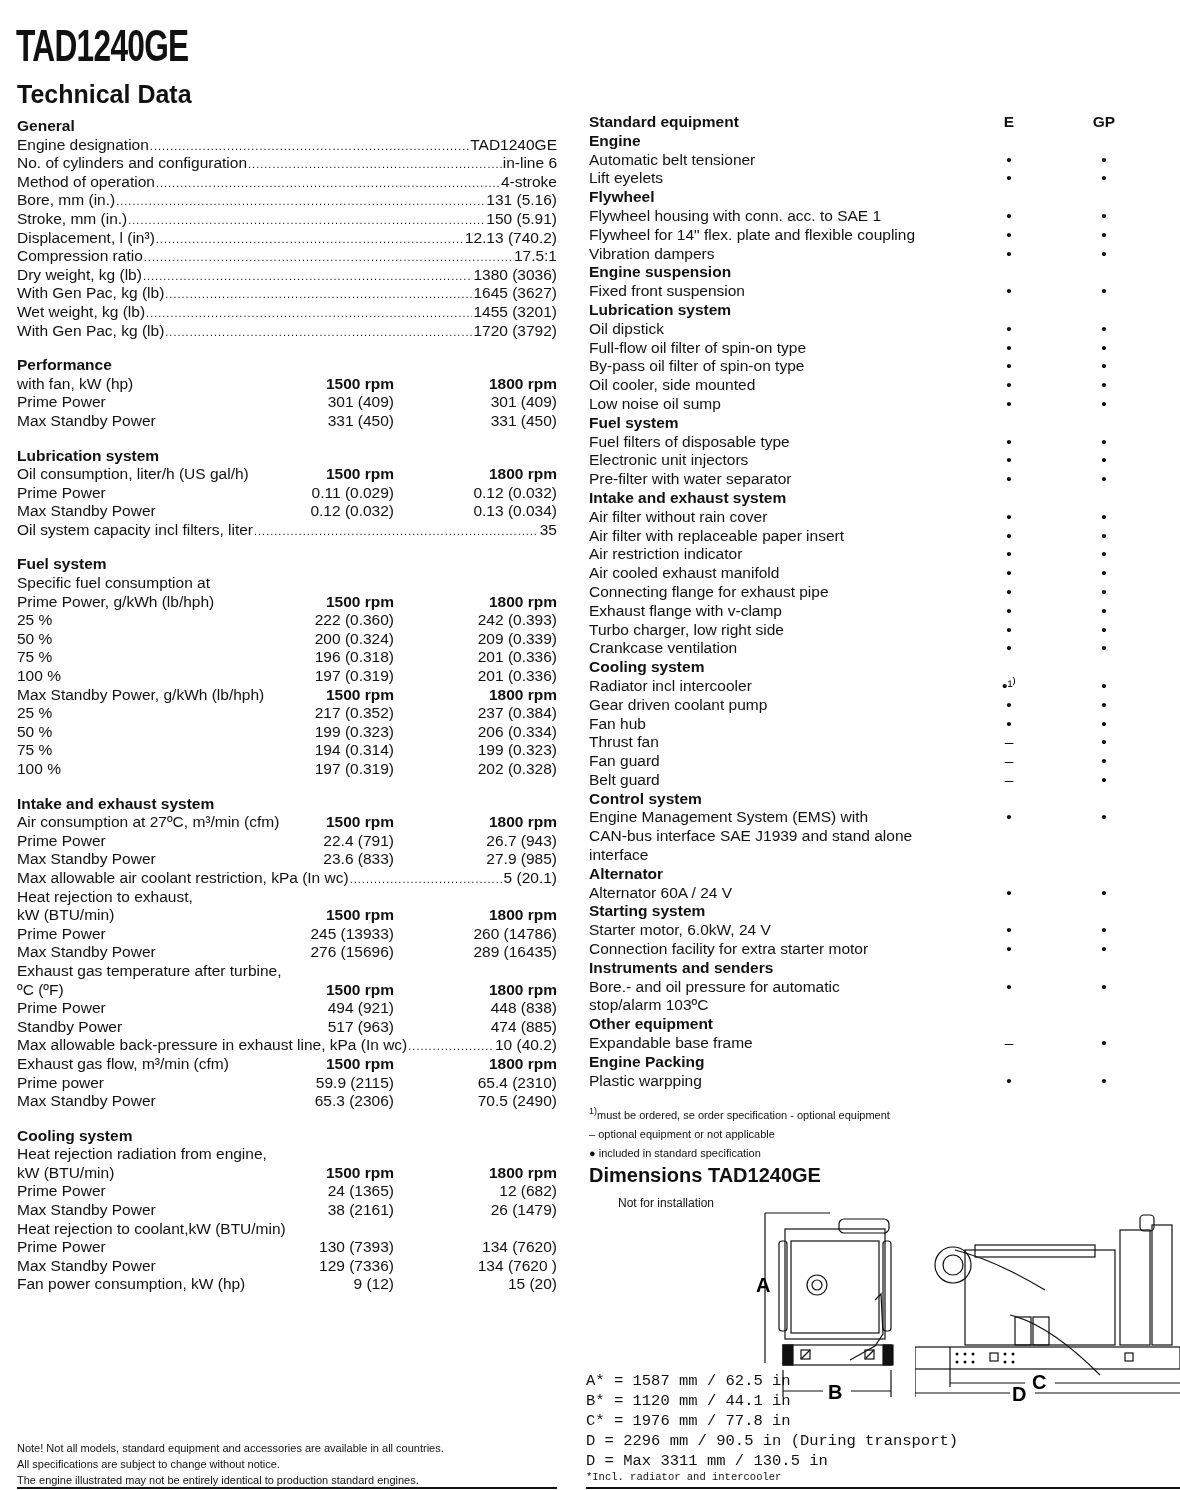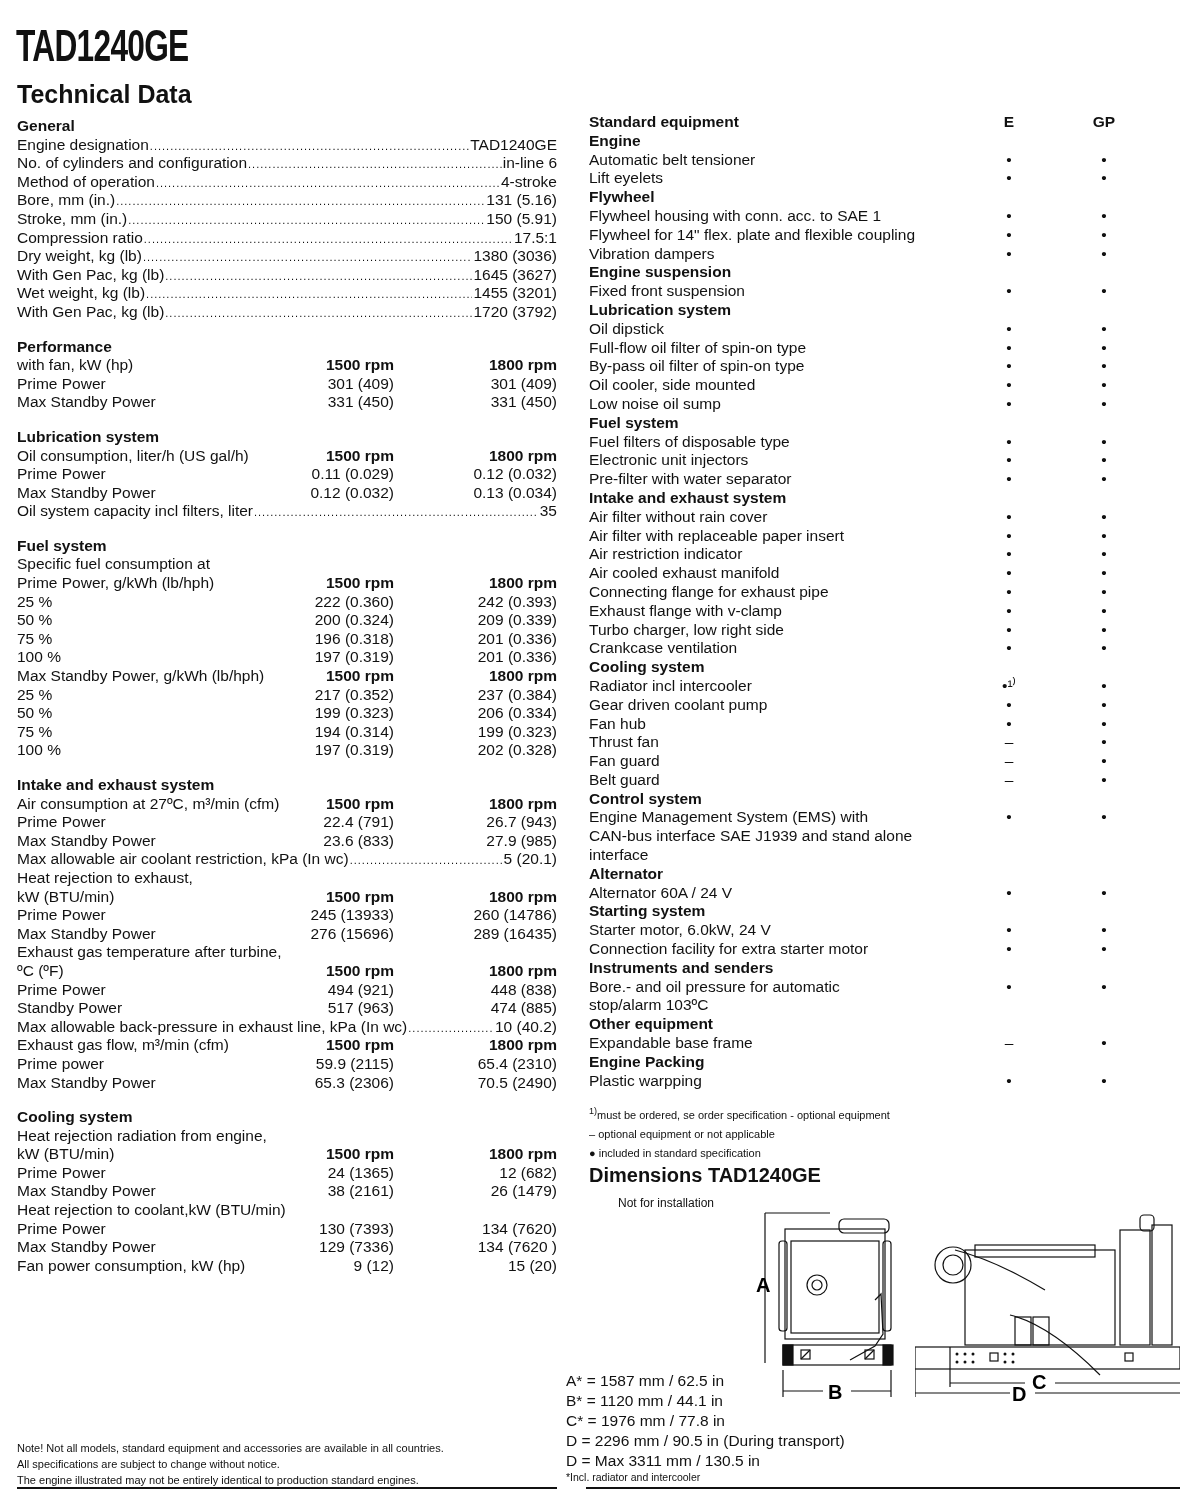--- a/index.html
+++ b/index.html
@@ -22,21 +22,21 @@
   .c2 { position:absolute; right:0; text-align:left; }
   .bold { font-weight:bold; }
   .eq-row { height:18.8px; line-height:18.8px; font-size:15.5px; white-space:nowrap; position:relative; }
   .eq-h { font-weight:bold; font-size:15.5px; height:18.8px; line-height:18.8px; position:relative; }
   .colE { position:absolute; left:405px; width:30px; text-align:center; }
   .colGP { position:absolute; left:500px; width:30px; text-align:center; }
   .footnotes { position:absolute; left:589px; top:1102px; font-size:11px; line-height:19px; }
   .footnotes sup { font-size:9px; }
   .dim-title { position:absolute; left:589px; top:1164px; font-weight:bold; font-size:20px; }
   .dim-sub { position:absolute; left:618px; top:1196px; font-size:12px; }
-  .dims { position:absolute; left:566px; top:1371px; font-size:15.5px; line-height:20px; }
+  .dims { position:absolute; left:586px; top:1371px; font-size:15.5px; line-height:20px;font-family:Liberation Mono, monospace; }
   .dims .note { font-size:10.5px; line-height:13px; }
   .disclaimer { position:absolute; left:17px; top:1440px; font-size:11px; line-height:16px; }
   .rule-left { position:absolute; left:17px; top:1487px; width:540px; height:2px; background:#111; }
   .rule-right { position:absolute; left:586px; top:1487px; width:594px; height:2px; background:#111; }
   .drawing { position:absolute; }
 </style>
 </head>
 <body>
 
 <div class="model-title">TAD1240GE</div>
@@ -62,20 +62,25 @@
       </div>
       <div class="row">
         <span class="lbl">Bore, mm (in.)</span>
         <span class="dots"></span>
         <span class="val">131 (5.16)</span>
       </div>
       <div class="row">
         <span class="lbl">Stroke, mm (in.)</span>
         <span class="dots"></span>
         <span class="val">150 (5.91)</span>
+      </div>
+      <div class="row">
+        <span class="lbl">Displacement, l (in³)</span>
+        <span class="dots"></span>
+        <span class="val">12.13 (740.2)</span>
       </div>
       <div class="row">
         <span class="lbl">Compression ratio</span>
         <span class="dots"></span>
         <span class="val">17.5:1</span>
       </div>
       <div class="row">
         <span class="lbl">Dry weight, kg (lb)</span>
         <span class="dots"></span>
         <span class="val">1380 (3036)</span>

